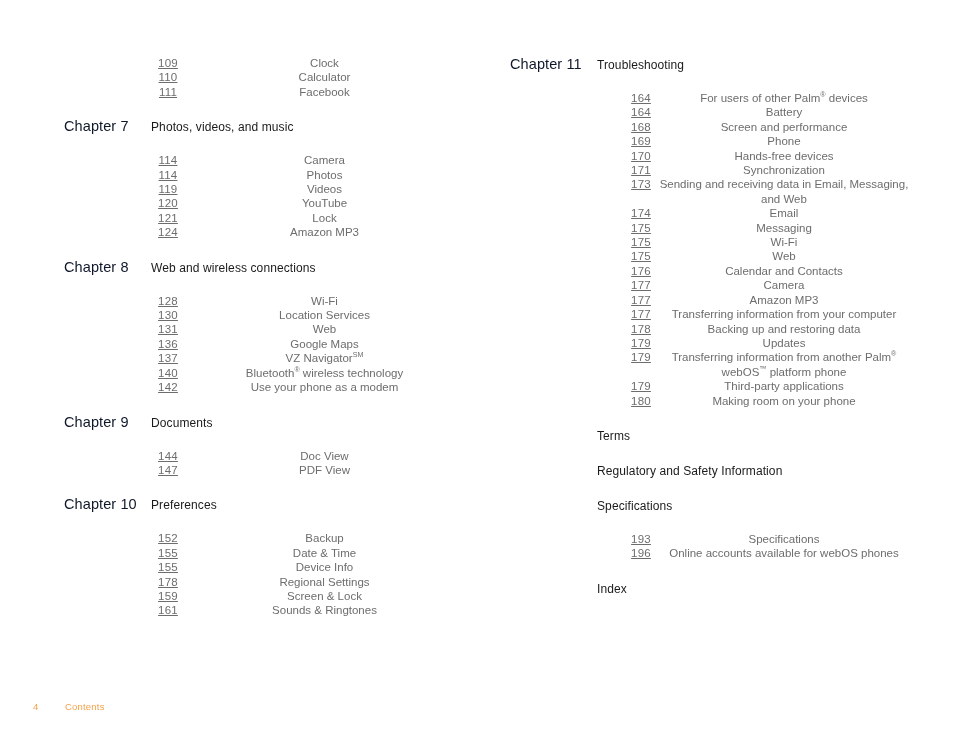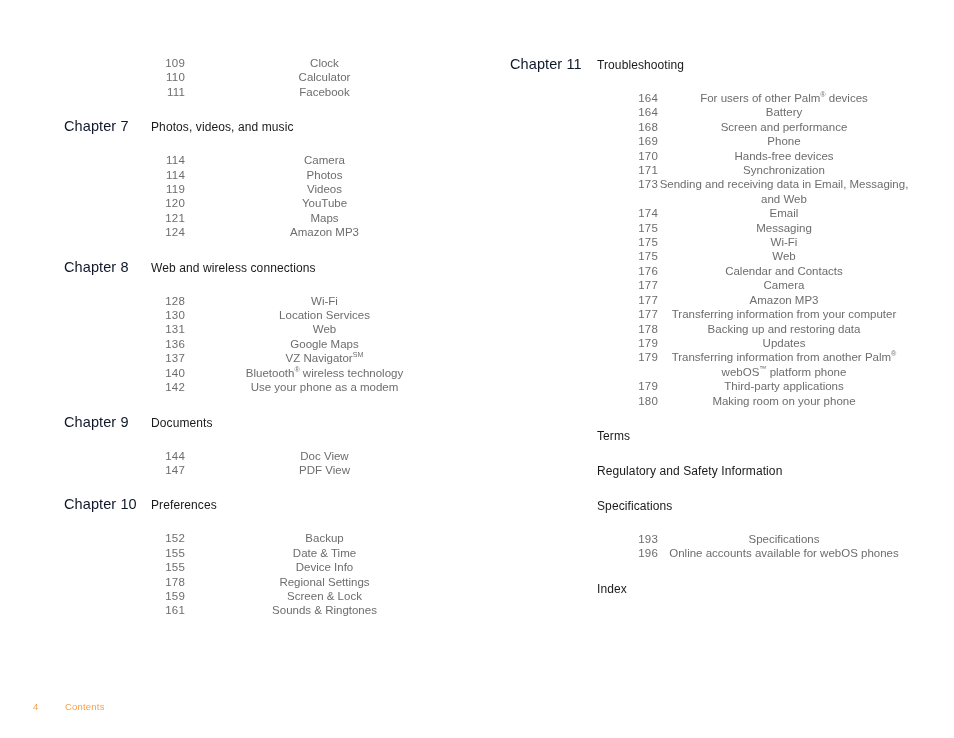--- a/index.html
+++ b/index.html
@@ -64,22 +64,23 @@
   .entry {
     display: flex;
     align-items: baseline;
     font-size: 11.5px;
     line-height: 14.4px;
     color: #6d6d6d;
   }
   .entry-num {
     width: 34px;
     flex: 0 0 34px;
-    text-align: right;
+    text-align: center;
     letter-spacing: 0.2px;
+    text-decoration: underline;
   }
   .entry-text {
     flex: 1 1 auto;
     text-align: center;
   }
 
   
   .col-left .entry-num  { margin-left: 87px; }
   .col-left .entry-text { }
   .col-right .entry-num { margin-left: 114px; }
@@ -147,21 +148,21 @@
           <li class="entry">
             <span class="entry-num">119</span>
             <span class="entry-text">Videos</span>
           </li>
           <li class="entry">
             <span class="entry-num">120</span>
             <span class="entry-text">YouTube</span>
           </li>
           <li class="entry">
             <span class="entry-num">121</span>
-            <span class="entry-text">Maps</span>
+            <span class="entry-text">Lock</span>
           </li>
           <li class="entry">
             <span class="entry-num">124</span>
             <span class="entry-text">Amazon MP3</span>
           </li>
         </ul>
         <div class="gap-before-chapter"></div>
         <div class="chapter-row">
           <span class="chapter-label">Chapter 8</span>
           <span class="chapter-title">Web and wireless connections</span>

